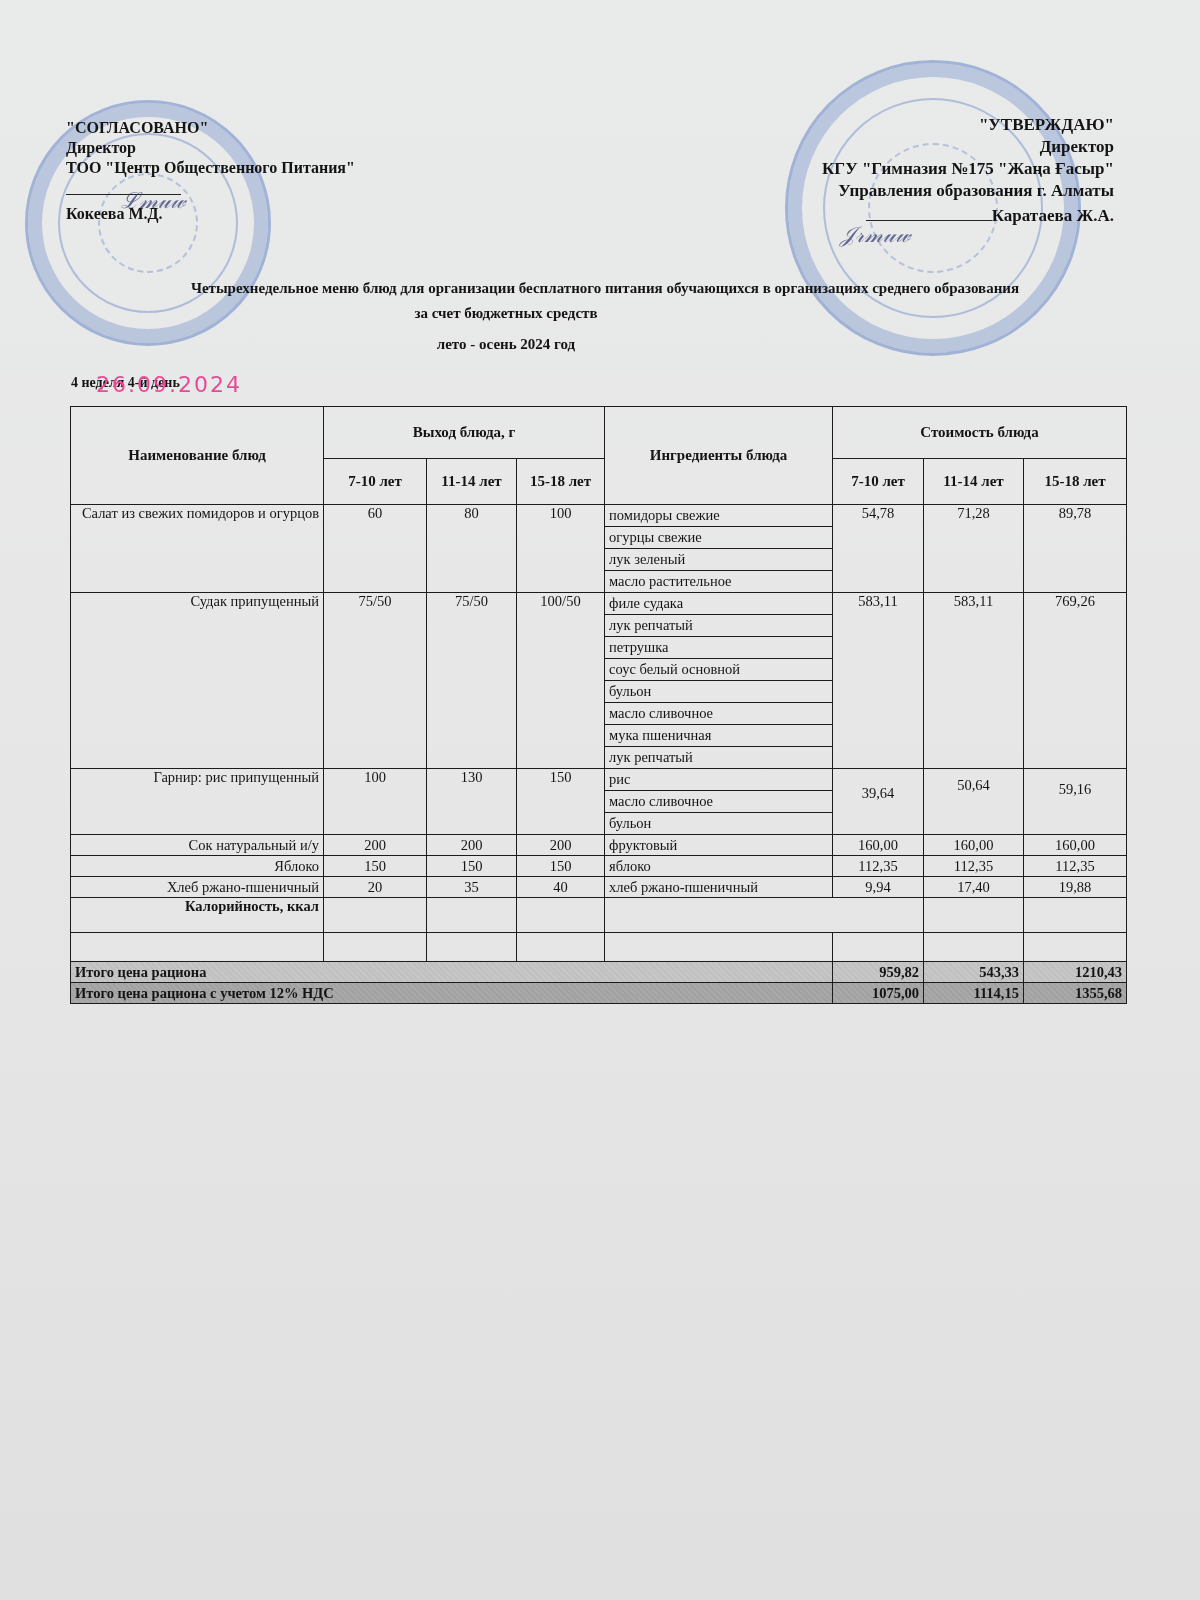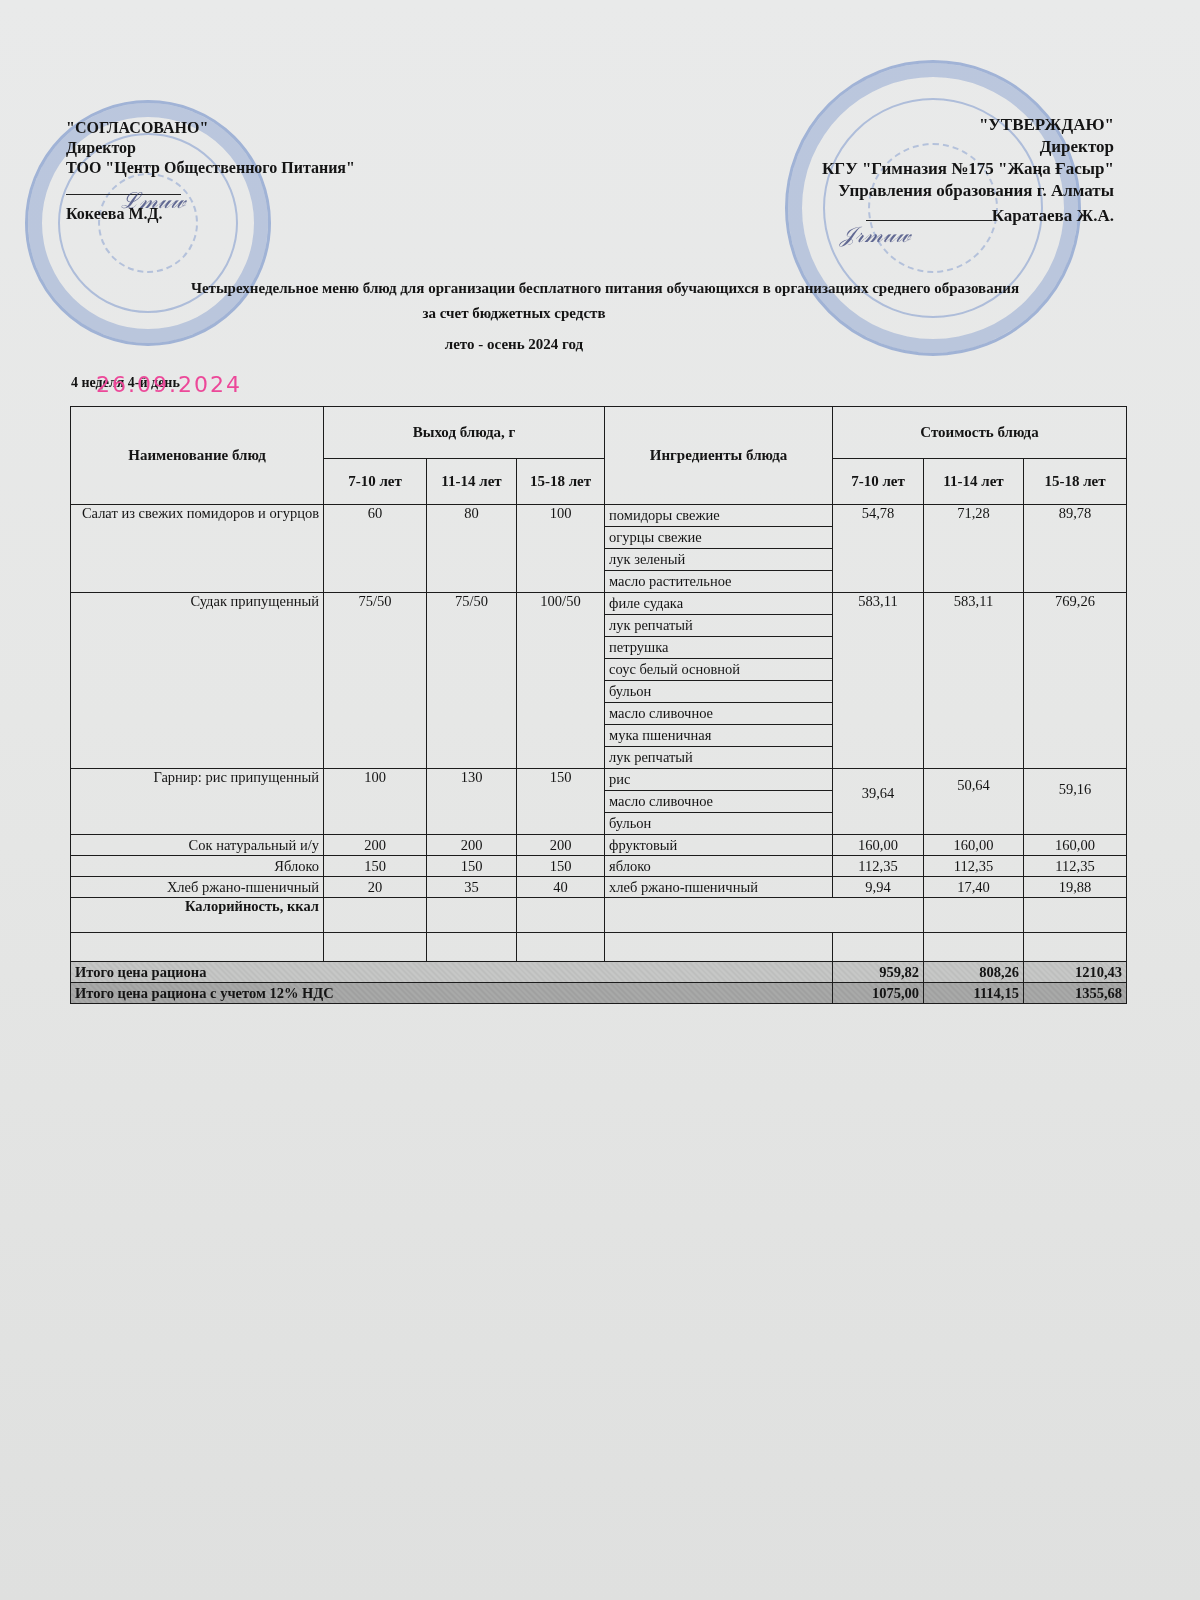--- a/index.html
+++ b/index.html
@@ -32,21 +32,21 @@
   .left-block { left: 66px; top: 118px; }
   .right-block { right: 86px; top: 114px; text-align: right; font-size: 17px; line-height: 22px; }
   .sign-line { display: inline-block; border-bottom: 1.5px solid #222; }
   .left-block .sign-line { width: 115px; height: 16px; }
   .right-block .sign-line { width: 126px; height: 18px; }
   .signature {
     position: absolute; font-family: "DejaVu Serif", serif; font-style: italic;
     color: rgba(40,50,110,0.7); font-size: 22px; z-index: 3;
   }
   .title {
-    position: absolute; left: 8px; width: 1012px; text-align: center;
+    position: absolute; left: 0; width: 1012px; text-align: center;
     font-weight: bold; font-size: 15px; z-index: 2;
   }
   .title-1 { top: 280px; left: 70px; width: 1070px; }
   .title-2 { top: 305px; }
   .title-3 { top: 336px; }
   .week-day { position: absolute; left: 71px; top: 359px; font-weight: bold; font-size: 14px; z-index: 2; margin-top: 16px; }
   .date-hand {
     position: absolute; left: 96px; top: 372px; font-family: "DejaVu Sans", sans-serif;
     color: #ec4899; font-size: 22px; letter-spacing: 2px; z-index: 2;
   }
@@ -256,21 +256,21 @@
     <td></td>
         <td></td>
         <td></td>
     <td></td>
         <td></td>
   </tr>
 
   <tr class="total-row">
     <td colspan="5">Итого цена рациона</td>
     <td class="tval">959,82</td>
-    <td class="tval">808,26</td>
+    <td class="tval">543,33</td>
     <td class="tval">1210,43</td>
   </tr>
   <tr class="total-row vat">
     <td colspan="5">Итого цена рациона с учетом 12% НДС</td>
     <td class="tval">1075,00</td>
     <td class="tval">1114,15</td>
     <td class="tval">1355,68</td>
   </tr>
 </tbody>
   </table>

